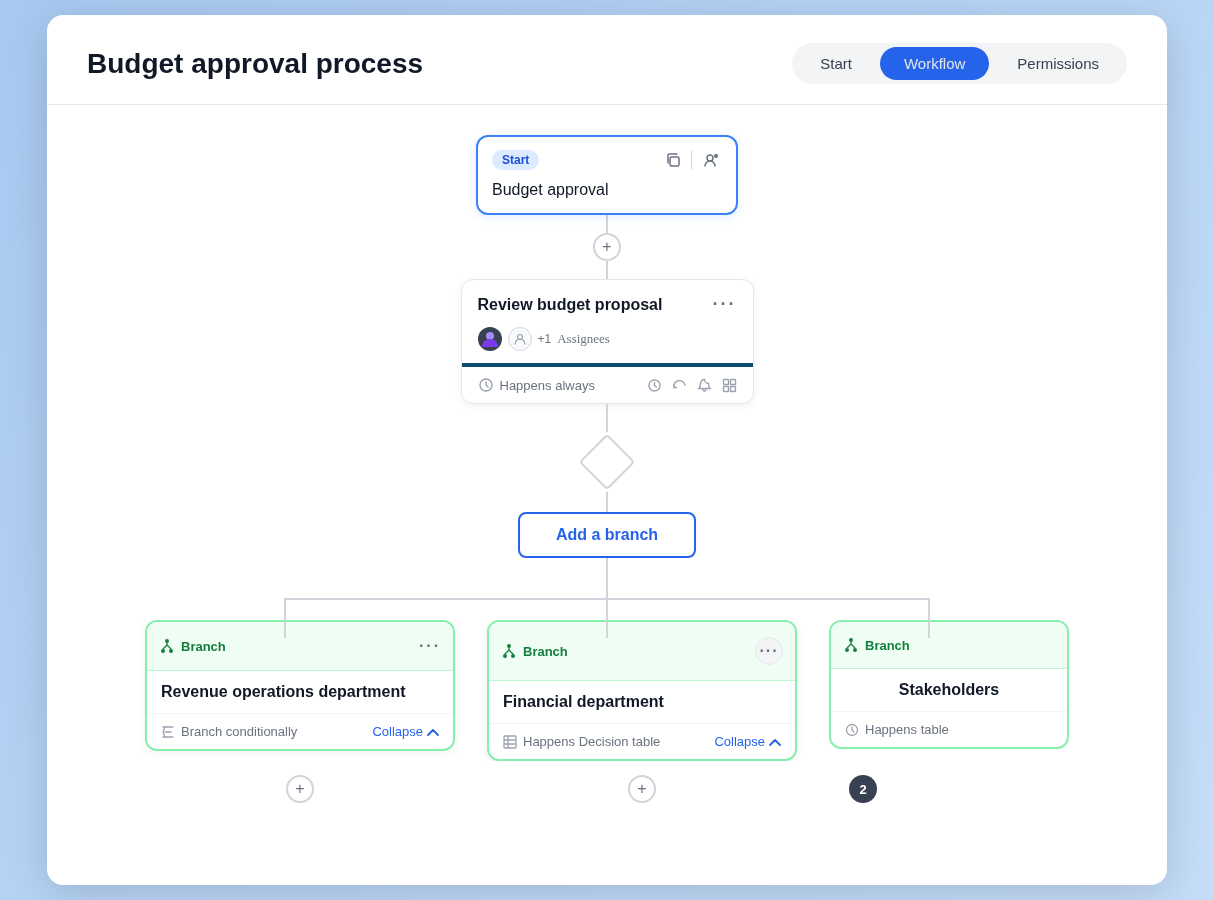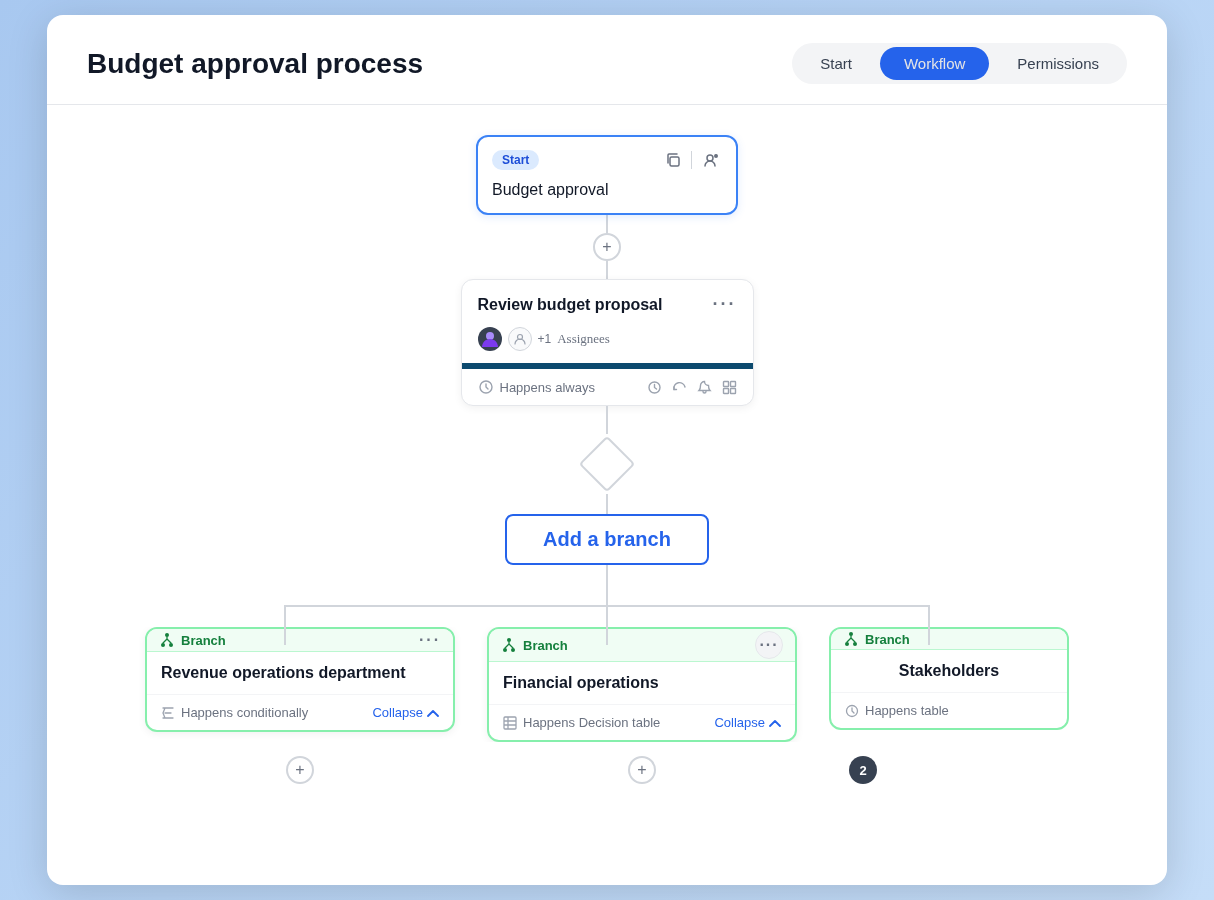--- a/index.html
+++ b/index.html
@@ -188,21 +188,21 @@
       font-size: 12px;
       color: #6b7280;
       font-weight: 500;
     }
     .assignees-label {
       font-size: 13px;
       color: #6b7280;
       font-family: Liberation Serif, serif;
     }
     .task-node-footer {
-      border-top: 6px solid #0c4a6e;
+      border-top: 4px solid #0c4a6e;
       padding: 10px 16px;
       display: flex;
       align-items: center;
       justify-content: space-between;
     }
     .happens-label {
       display: flex;
       align-items: center;
       gap: 6px;
       font-size: 13px;
@@ -229,40 +229,40 @@
       background: #fff;
       border: 2px solid #d1d5db;
       transform: rotate(45deg);
       border-radius: 4px;
     }
     
     .add-branch-btn {
       border: 2px solid #2563eb;
       background: #fff;
       color: #2563eb;
-      font-size: 20px;
+      font-size: 16px;
       font-weight: 600;
       padding: 12px 36px;
       border-radius: 8px;
       cursor: pointer;
     }
     
     .branch-node {
       width: 310px;
       border: 2px solid #86efac;
       border-radius: 12px;
       background: #fff;
       box-shadow: 0 2px 8px rgba(0,0,0,0.06);
       overflow: hidden;
     }
     .branch-node-header {
       display: flex;
       align-items: center;
       justify-content: space-between;
-      padding: 2px 12px;
+      padding: 15px 12px;
       background: #f0fdf4;
       border-bottom: 1px solid #bbf7d0;
     }
     .badge-branch {
       display: flex;
       align-items: center;
       gap: 6px;
       font-size: 13px;
       font-weight: 600;
       color: #15803d;
@@ -457,21 +457,21 @@
             <span>Branch</span>
           </div>
           <button class="more-btn" style="font-size:16px;">···</button>
         </div>
         <div class="branch-node-body">Revenue operations department</div>
         <div class="branch-node-footer">
           <div class="happens-label">
             <svg width="14" height="14" viewBox="0 0 14 14" fill="none" stroke="#9ca3af" stroke-width="1.3">
                 <path d="M2 2h10M4 7h6M2 12h10M4 2l-2 5 2 5" stroke-linecap="round"></path>
               </svg>
-            <span>Happens conditionally</span>
+            <span>Branch conditionally</span>
           </div>
           <button class="collapse-btn">
             <span>Collapse</span>
             <svg width="12" height="8" viewBox="0 0 12 8" fill="none" stroke="#2563eb" stroke-width="1.8">
                 <path d="M1 7L6 2L11 7" stroke-linecap="round" stroke-linejoin="round"></path>
               </svg>
           </button>
         </div>
       </div>
 
@@ -481,21 +481,21 @@
             <svg width="16" height="16" viewBox="0 0 16 16" fill="none">
                 <circle cx="8" cy="3" r="2" fill="#15803d"></circle>
                 <circle cx="4" cy="13" r="2" fill="#15803d"></circle>
                 <circle cx="12" cy="13" r="2" fill="#15803d"></circle>
                 <path d="M8 5v2M8 7l-4 4M8 7l4 4" stroke="#15803d" stroke-width="1.3" stroke-linecap="round"></path>
               </svg>
             <span>Branch</span>
           </div>
           <div class="more-circle">···</div>
         </div>
-        <div class="branch-node-body">Financial operations</div>
+        <div class="branch-node-body">Financial department</div>
         <div class="branch-node-footer">
           <div class="happens-label">
             <svg width="14" height="14" viewBox="0 0 14 14" fill="none" stroke="#9ca3af" stroke-width="1.3">
                 <rect x="1" y="1" width="12" height="12" rx="1"></rect>
                 <line x1="1" y1="5" x2="13" y2="5"></line>
                 <line x1="1" y1="9" x2="13" y2="9"></line>
                 <line x1="5" y1="1" x2="5" y2="13"></line>
               </svg>
             <span>Happens Decision table</span>
           </div>

